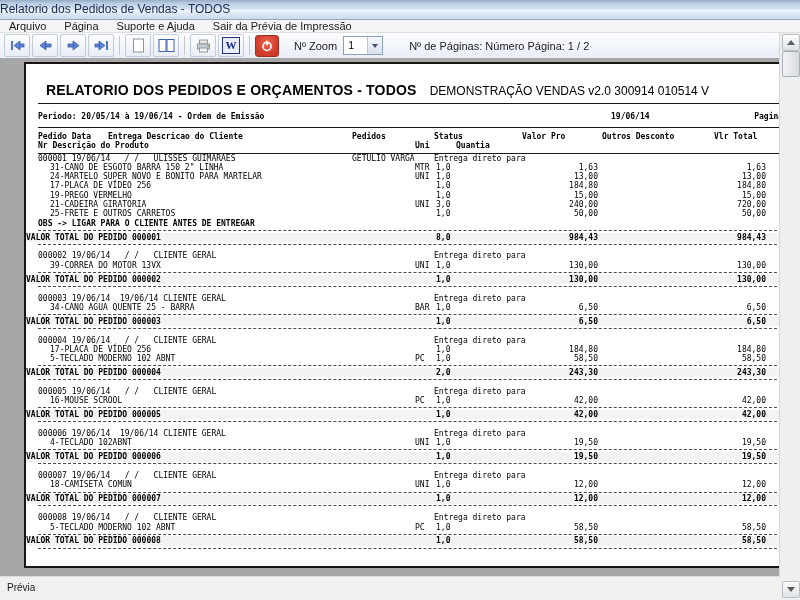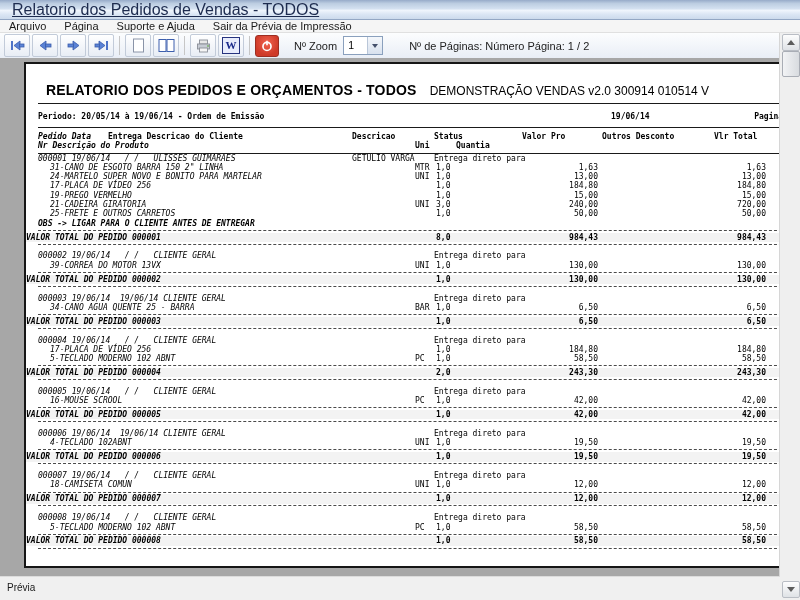--- a/index.html
+++ b/index.html
@@ -2,21 +2,21 @@
 <html><head>
 <meta charset="utf-8">
 <style>
   html,body{margin:0;padding:0;width:800px;height:600px;overflow:hidden;
     font-family:"Liberation Sans",sans-serif;-webkit-font-smoothing:antialiased;}
   .window{position:relative;width:800px;height:600px;background:#a7a7a7;overflow:hidden;}
 
   
   .titlebar{position:absolute;top:0;left:0;right:0;height:19px;
     background:linear-gradient(180deg,#97abc9 0%,#bccde1 18%,#d3e0f0 45%,#eff5fc 55%,#dbe6f4 75%,#ccdaec 100%);
-    border-bottom:1px solid #93a7c4;color:#1d2b4e;font-size:16px;line-height:19px;padding-left:12px;text-decoration:underline;}
+    border-bottom:1px solid #93a7c4;color:#1d2b4e;font-size:12px;line-height:19px;padding-left:0;}
 
   
   .menubar{position:absolute;top:20px;left:0;right:0;height:12px;background:#f5f5f5;
     border-bottom:1px solid #e0e0e0;display:flex;align-items:center;font-size:11px;color:#1a1a1a;}
   .menu-item{padding:12px 9px;height:12px;line-height:12px;cursor:default;}
 
   
   .toolbar{position:absolute;top:33px;left:0;right:20px;height:25px;
     background:linear-gradient(180deg,#fcfdfe,#e9eef6);border-bottom:1px solid #c9c9c9;
     display:flex;align-items:center;padding-left:3px;}
@@ -43,21 +43,21 @@
   .hrule{height:0;border-top:1.4px solid #1a1a1a;margin-top:5px;}
   .hrule.r2{margin-top:5px;} .hrule.r3{margin-top:2px;}
   .mono,.rl{font-family:"DejaVu Sans Mono","Liberation Mono",monospace;font-size:8px;color:#000;}
   .period-row{position:relative;height:11px;line-height:11px;margin-top:7px;font-weight:bold;}
   .period-row span{position:absolute;top:0;white-space:pre;}
   .p-period{left:0;} .p-date{left:573px;} .p-page{right:0;}
   .rhead{margin-top:4px;}
   .rl{position:relative;height:9.3px;line-height:9.3px;}
   .rl span{position:absolute;top:0;white-space:pre;}
   .rhead .rl{font-weight:bold;}
-  .cA{left:0;font-style:italic;} .cA.ind{left:12px;}
+  .cA{left:0;} .cA.ind{left:12px;}
   .cB{left:70px;} .cV{left:314px;} .cE{left:396px;} .cS{left:396px;}
   .cU{left:377px;} .cU2{left:377px;}
   .cQ{left:398px;width:42px;} .cQh{left:418px;}
   .cP{left:460px;width:100px;text-align:right;}
   .cPh{left:484px;} .cOh{left:564px;} .cTh{left:676px;}
   .cT{left:620px;width:108px;text-align:right;}
   .dash{height:0;border-top:1px dashed #4a4a4a;margin:1.8px 0;}
   .rl.obs{font-weight:bold;text-align:center;}
   .rl.total{font-weight:bold;background:#f3f3f3;margin-left:-12px;padding-left:12px;margin-right:-4px;padding-right:4px;}
   .rl.total .cQ,.rl.total .cP,.rl.total .cT{margin-left:12px;} 
@@ -178,21 +178,21 @@
         <span class="p-period">Periodo: 20/05/14 à 19/06/14 - Ordem de Emissão</span>
         <span class="p-date">19/06/14</span>
         <span class="p-page">Pagina.: 001</span>
       </div>
       <div class="hrule r2"></div>
 
       <div class="rhead">
         <div class="rl">
           <span class="cA">Pedido Data</span>
           <span class="cB">Entrega Descricao do Cliente</span>
-          <span class="cV">Descricao</span>
+          <span class="cV">Pedidos</span>
           <span class="cS">Status</span>
           <span class="cPh">Valor Pro</span>
           <span class="cOh">Outros Desconto</span>
           <span class="cTh">Vlr Total</span>
         </div>
         <div class="rl">
           <span class="cA">Nr Descrição do Produto</span>
           <span class="cU2">Uni</span>
           <span class="cQh">Quantia</span>
         </div>

